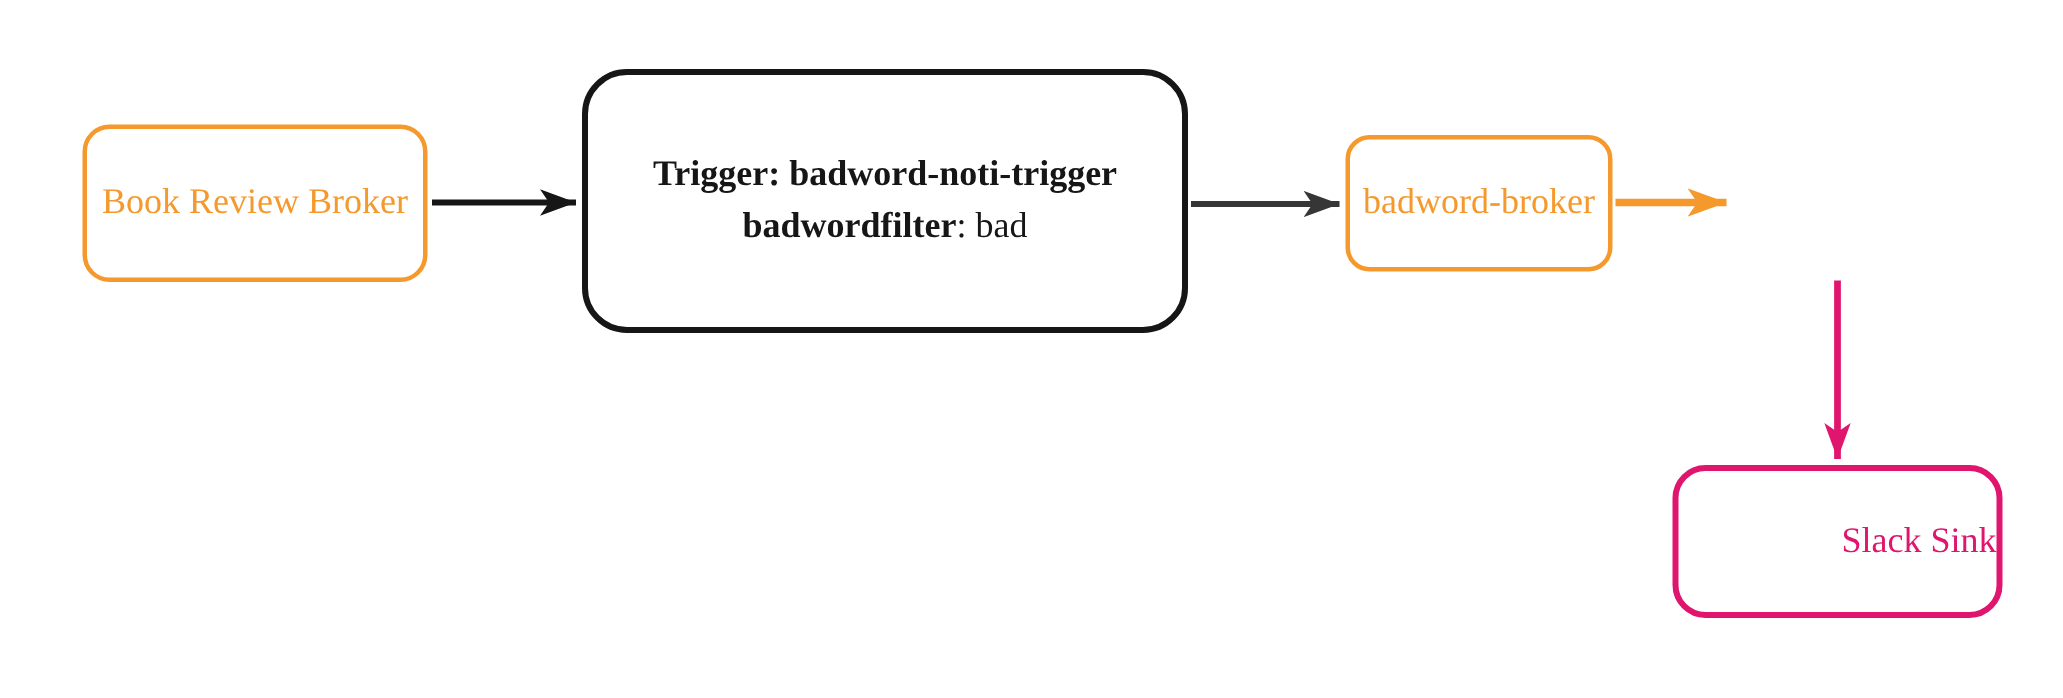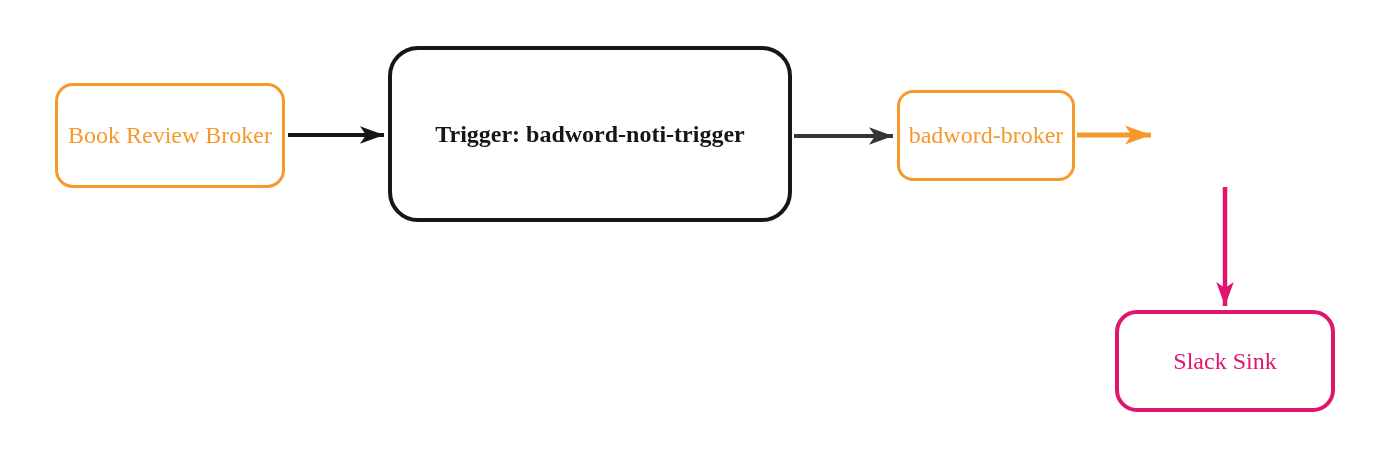--- a/index.html
+++ b/index.html
@@ -63,20 +63,21 @@
     left: 1157px; top: 84px; width: 138px; height: 101px;
     border: 4px solid var(--pink);
     border-radius: 22px;
     color: var(--pink);
   }
   .node-slack-sink {
     left: 1115px; top: 310px; width: 220px; height: 102px;
     border: 4px solid var(--pink);
     border-radius: 22px;
     color: var(--pink);
+    align-items: flex-end;
   }
   .edge { fill: none; }
   .edge-black  { stroke: var(--black);      stroke-width: 4px; }
   .edge-dark   { stroke: var(--arrow-dark); stroke-width: 4px; }
   .edge-orange { stroke: var(--orange);     stroke-width: 5px; }
   .edge-pink   { stroke: var(--pink);       stroke-width: 4.5px; }
   .mh-black  { fill: var(--black); }
   .mh-dark   { fill: var(--arrow-dark); }
   .mh-orange { fill: var(--orange); }
   .mh-pink   { fill: var(--pink); }
@@ -109,20 +110,23 @@
   </svg>
 
   <div class="node node-book-review-broker">
     <span>Book Review Broker</span>
   </div>
 
   <div class="node node-trigger">
     <div class="tline">
       <b>Trigger: badword-noti-trigger</b>
     </div>
+    <div class="tline">
+      <b>badwordfilter</b><span>: bad</span>
+    </div>
   </div>
 
   <div class="node node-badword-broker">
     <span>badword-broker</span>
   </div>
 
 
   <div class="node node-slack-sink">
     <span>Slack Sink</span>
   </div>

